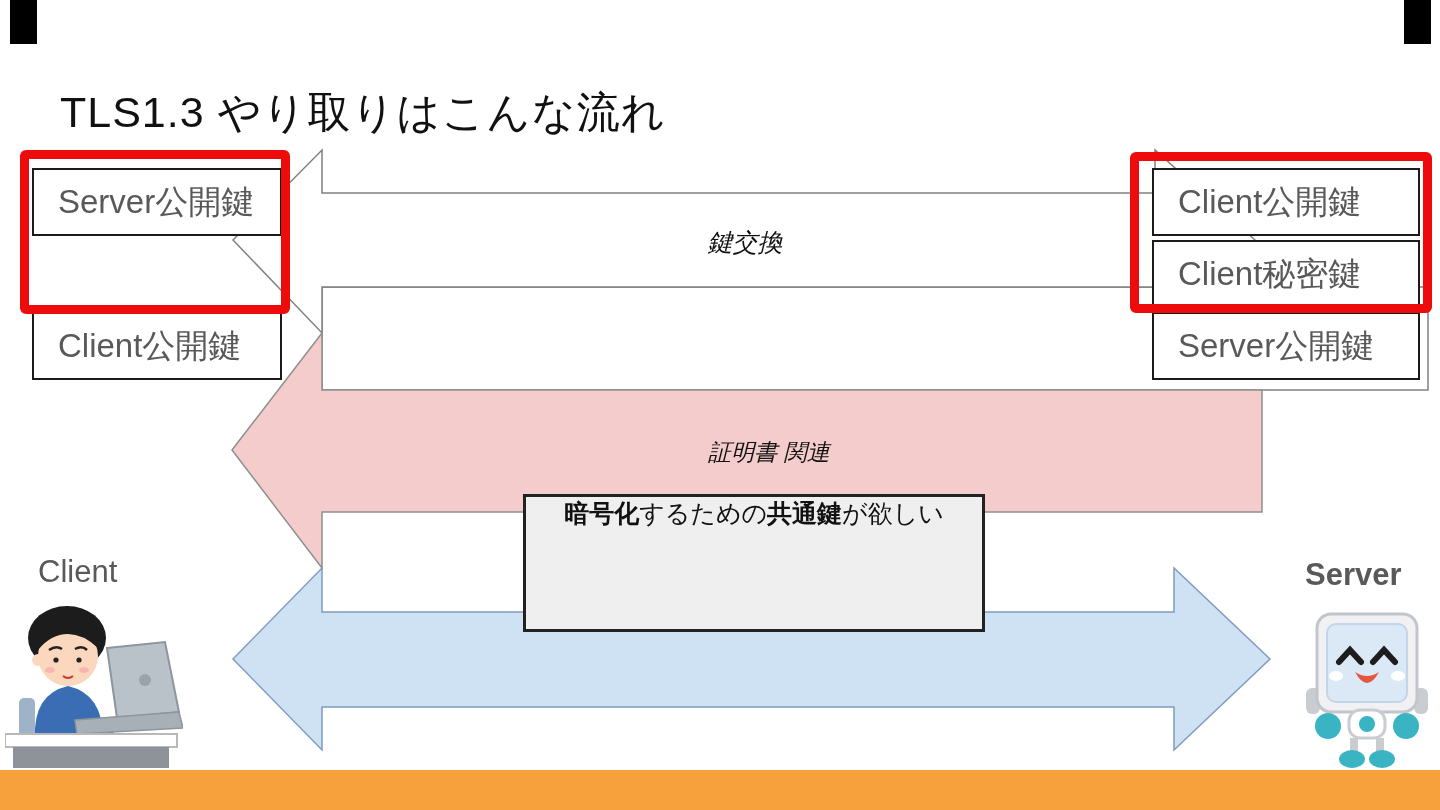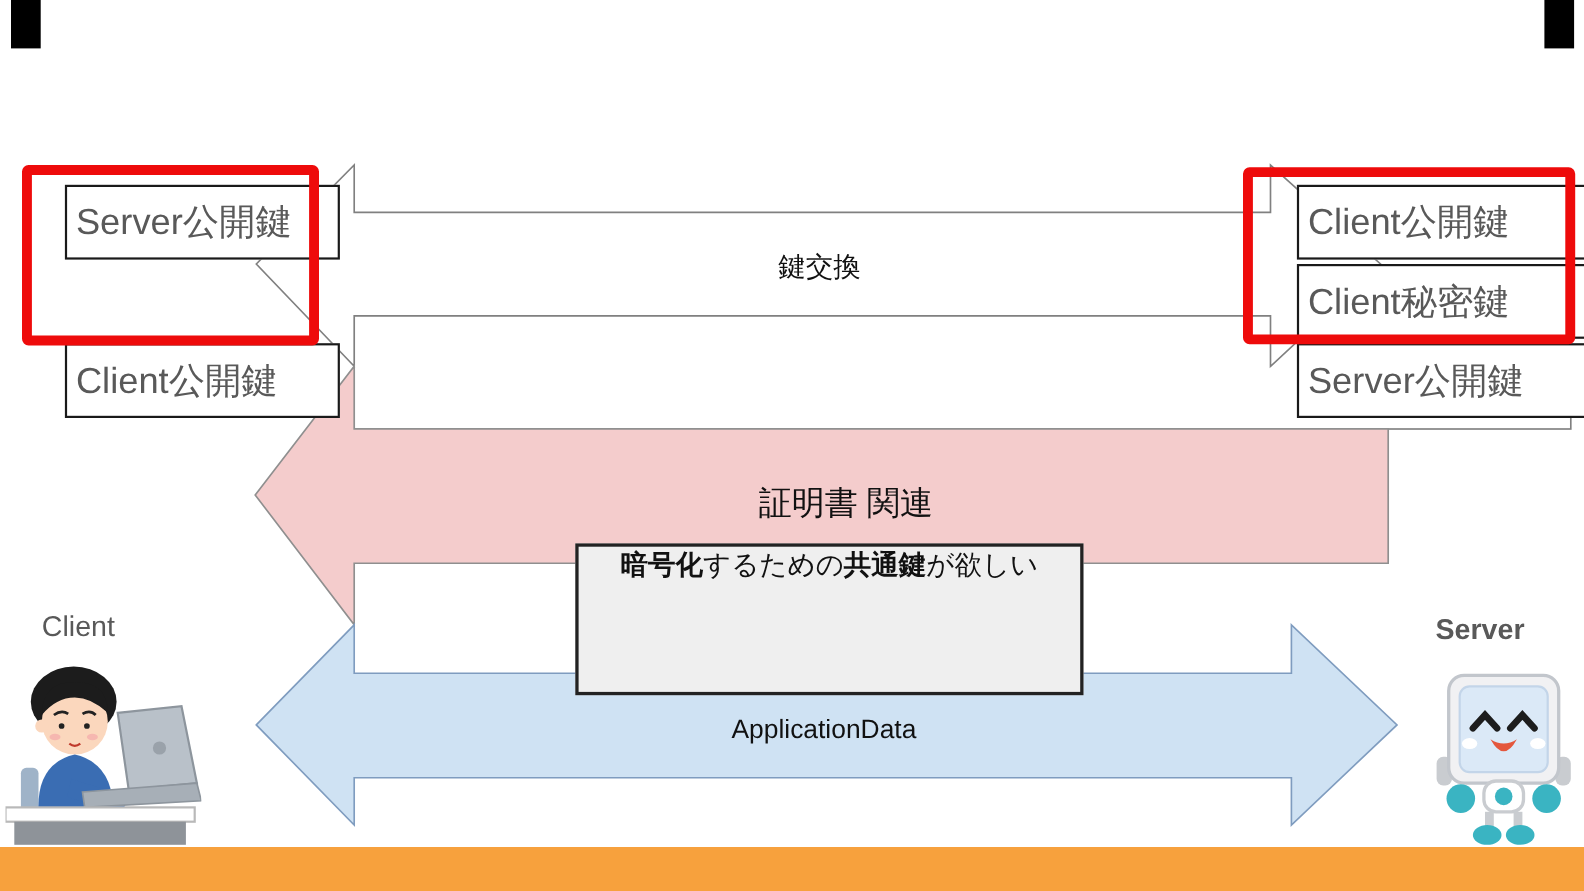--- a/index.html
+++ b/index.html
@@ -13,36 +13,36 @@
   .title{
     left:60px;top:84px;font-size:43px;color:#111;letter-spacing:1px;z-index:8;white-space:nowrap;
   }
   .corner-bar{width:27px;height:44px;background:#000;top:0;z-index:9;}
 
   .red-frame{
     border:9px solid #ee0b0b;border-radius:6px;background:transparent;z-index:7;box-sizing:border-box;
   }
   .keybox{
     background:#ffffff;border:2px solid #1a1a1a;box-sizing:border-box;
-    height:68px;display:flex;align-items:center;padding-left:8px;
-    font-size:33px;color:#595959;z-index:6;white-space:nowrap;margin-left:27px;
+    height:68px;display:flex;align-items:center;padding-left:24px;
+    font-size:33px;color:#595959;z-index:6;white-space:nowrap;
   }
   .left-key{left:32px;width:250px;}
   .right-key{left:1152px;width:268px;}
 
   .arrow-label{
-    z-index:4;text-align:center;color:#111;white-space:nowrap;
+    z-index:4;text-align:center;color:#111;white-space:nowrap;font-style:italic;
   }
   .note-box{
     left:523px;top:494px;width:462px;height:138px;background:#efefef;border:3px solid #222;
     box-sizing:border-box;z-index:5;display:flex;justify-content:center;
     font-size:25px;color:#111;white-space:nowrap;
   }
   .note-box b{font-weight:bold;}
-  .actor-label{font-size:26px;color:#595959;z-index:8;white-space:nowrap;}
+  .actor-label{font-size:31px;color:#595959;z-index:8;white-space:nowrap;}
   .illus{z-index:3;}
   .bottom-bar{left:0;top:770px;width:1440px;height:40px;background:#f7a13d;z-index:2;}
 </style>
 </head>
 <body>
 
 <div id="slide">
 
   <svg id="diagram-svg" width="1440" height="810" viewBox="0 0 1440 810">
 
@@ -51,33 +51,33 @@
     <polygon points="233,240 322,150 322,193 1155,193 1155,150 1255,240 1155,333 1155,287 322,287 322,333" fill="#ffffff" stroke="#808080" stroke-width="1.5"></polygon>
 
     <polygon points="232,450 322,333 322,390 1262,390 1262,512 322,512 322,568" fill="#f4cccc" stroke="#8f8f8f" stroke-width="1.5"></polygon>
 
     <polygon points="233,659 322,568 322,612 1174,612 1174,568 1270,659 1174,750 1174,707 322,707 322,750" fill="#cfe2f3" stroke="#7f9cbf" stroke-width="1.5"></polygon>
   </svg>
 
   <div class="abs corner-bar" style="left:10px;"></div>
   <div class="abs corner-bar" style="left:1404px;"></div>
 
+  <div class="abs title">TLS1.3 やり取りはこんな流れ</div>
 
   <div class="abs keybox left-key" style="top:168px;">Server公開鍵</div>
   <div class="abs keybox left-key" style="top:312px;">Client公開鍵</div>
   <div class="abs red-frame" style="left:20px;top:150px;width:270px;height:164px;"></div>
 
   <div class="abs keybox right-key" style="top:168px;">Client公開鍵</div>
   <div class="abs keybox right-key" style="top:240px;">Client秘密鍵</div>
   <div class="abs keybox right-key" style="top:312px;">Server公開鍵</div>
   <div class="abs red-frame" style="left:1130px;top:152px;width:302px;height:161px;"></div>
 
   <div class="abs arrow-label" style="left:645px;top:226px;width:200px;font-size:25px;">鍵交換</div>
-  <div class="abs arrow-label" style="left:619px;top:437px;width:300px;font-size:30px;">証明書 関連</div>
-  <div class="abs arrow-label" style="left:599px;top:650px;width:300px;font-size:24px;">ApplicationData</div>
+  <div class="abs arrow-label" style="left:619px;top:437px;width:300px;font-size:23px;">証明書 関連</div>
 
   <div class="abs note-box">
     <b>暗号化 </b>
       <span>するための </span>
       <b>共通鍵 </b>
       <span>が欲しい</span>
   </div>
 
   <div class="abs actor-label" style="left:38px;top:554px;">Client</div>
   <div class="abs actor-label" style="left:1305px;top:557px;font-weight:bold;">Server</div>

